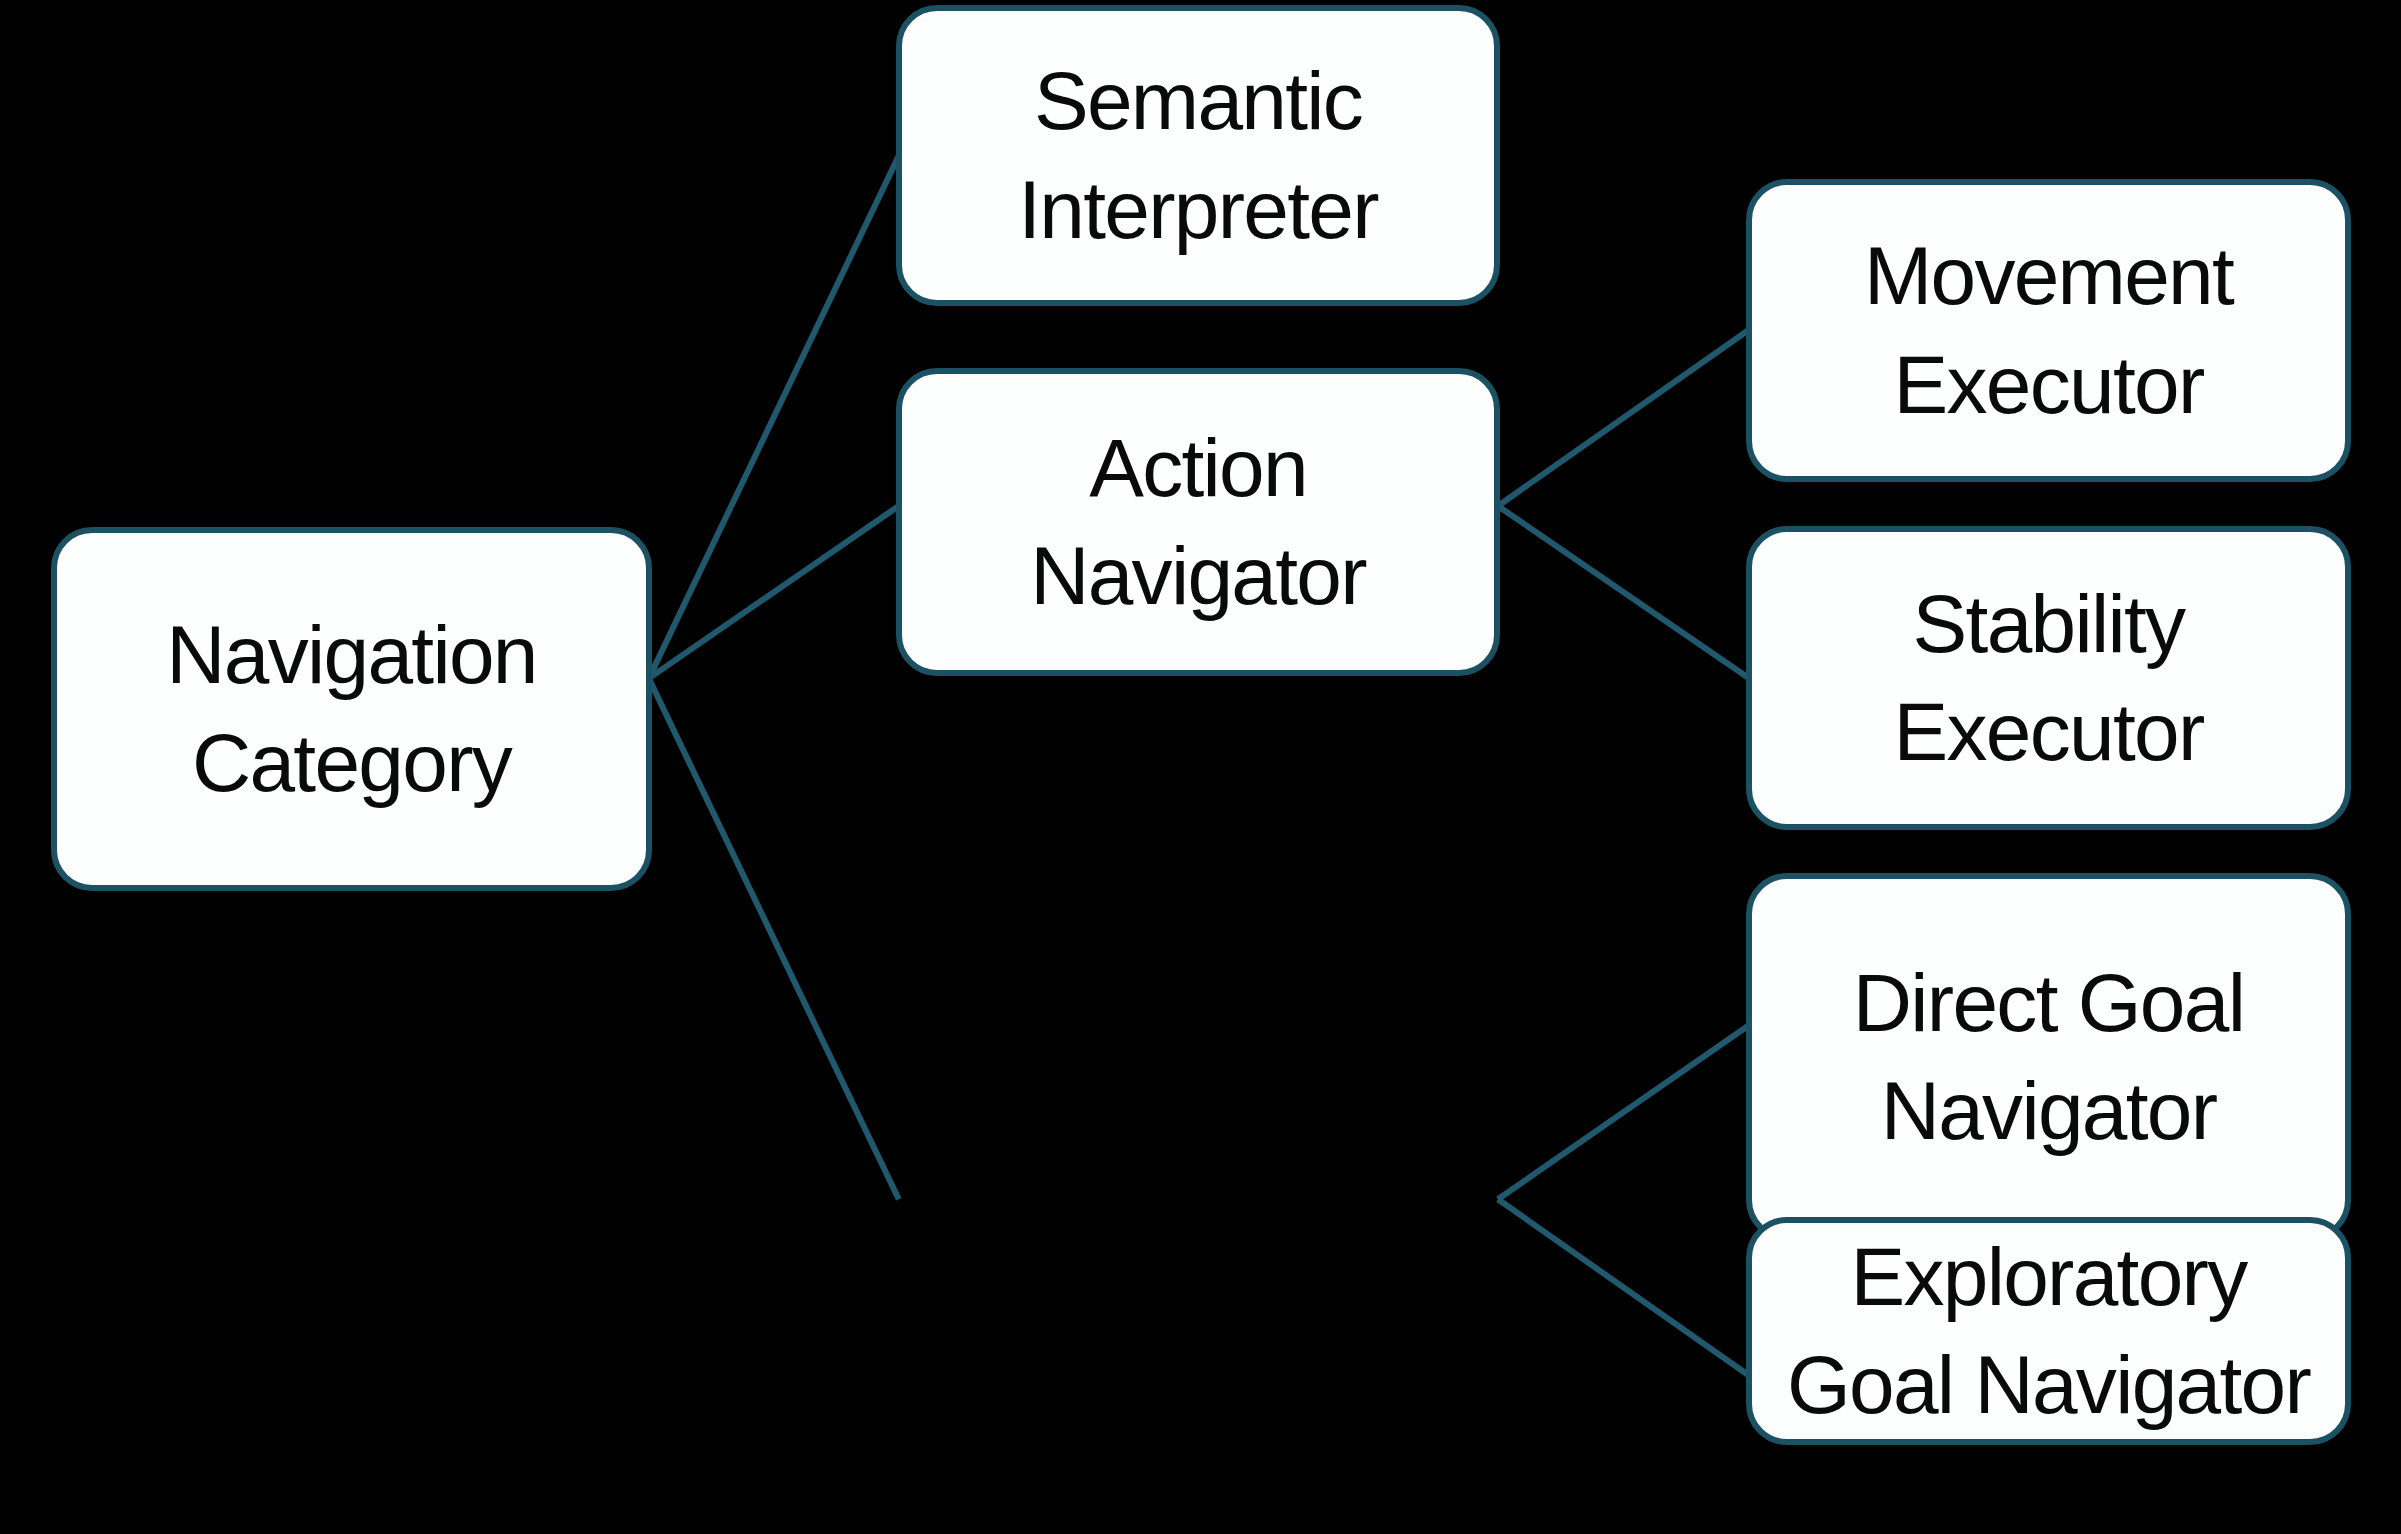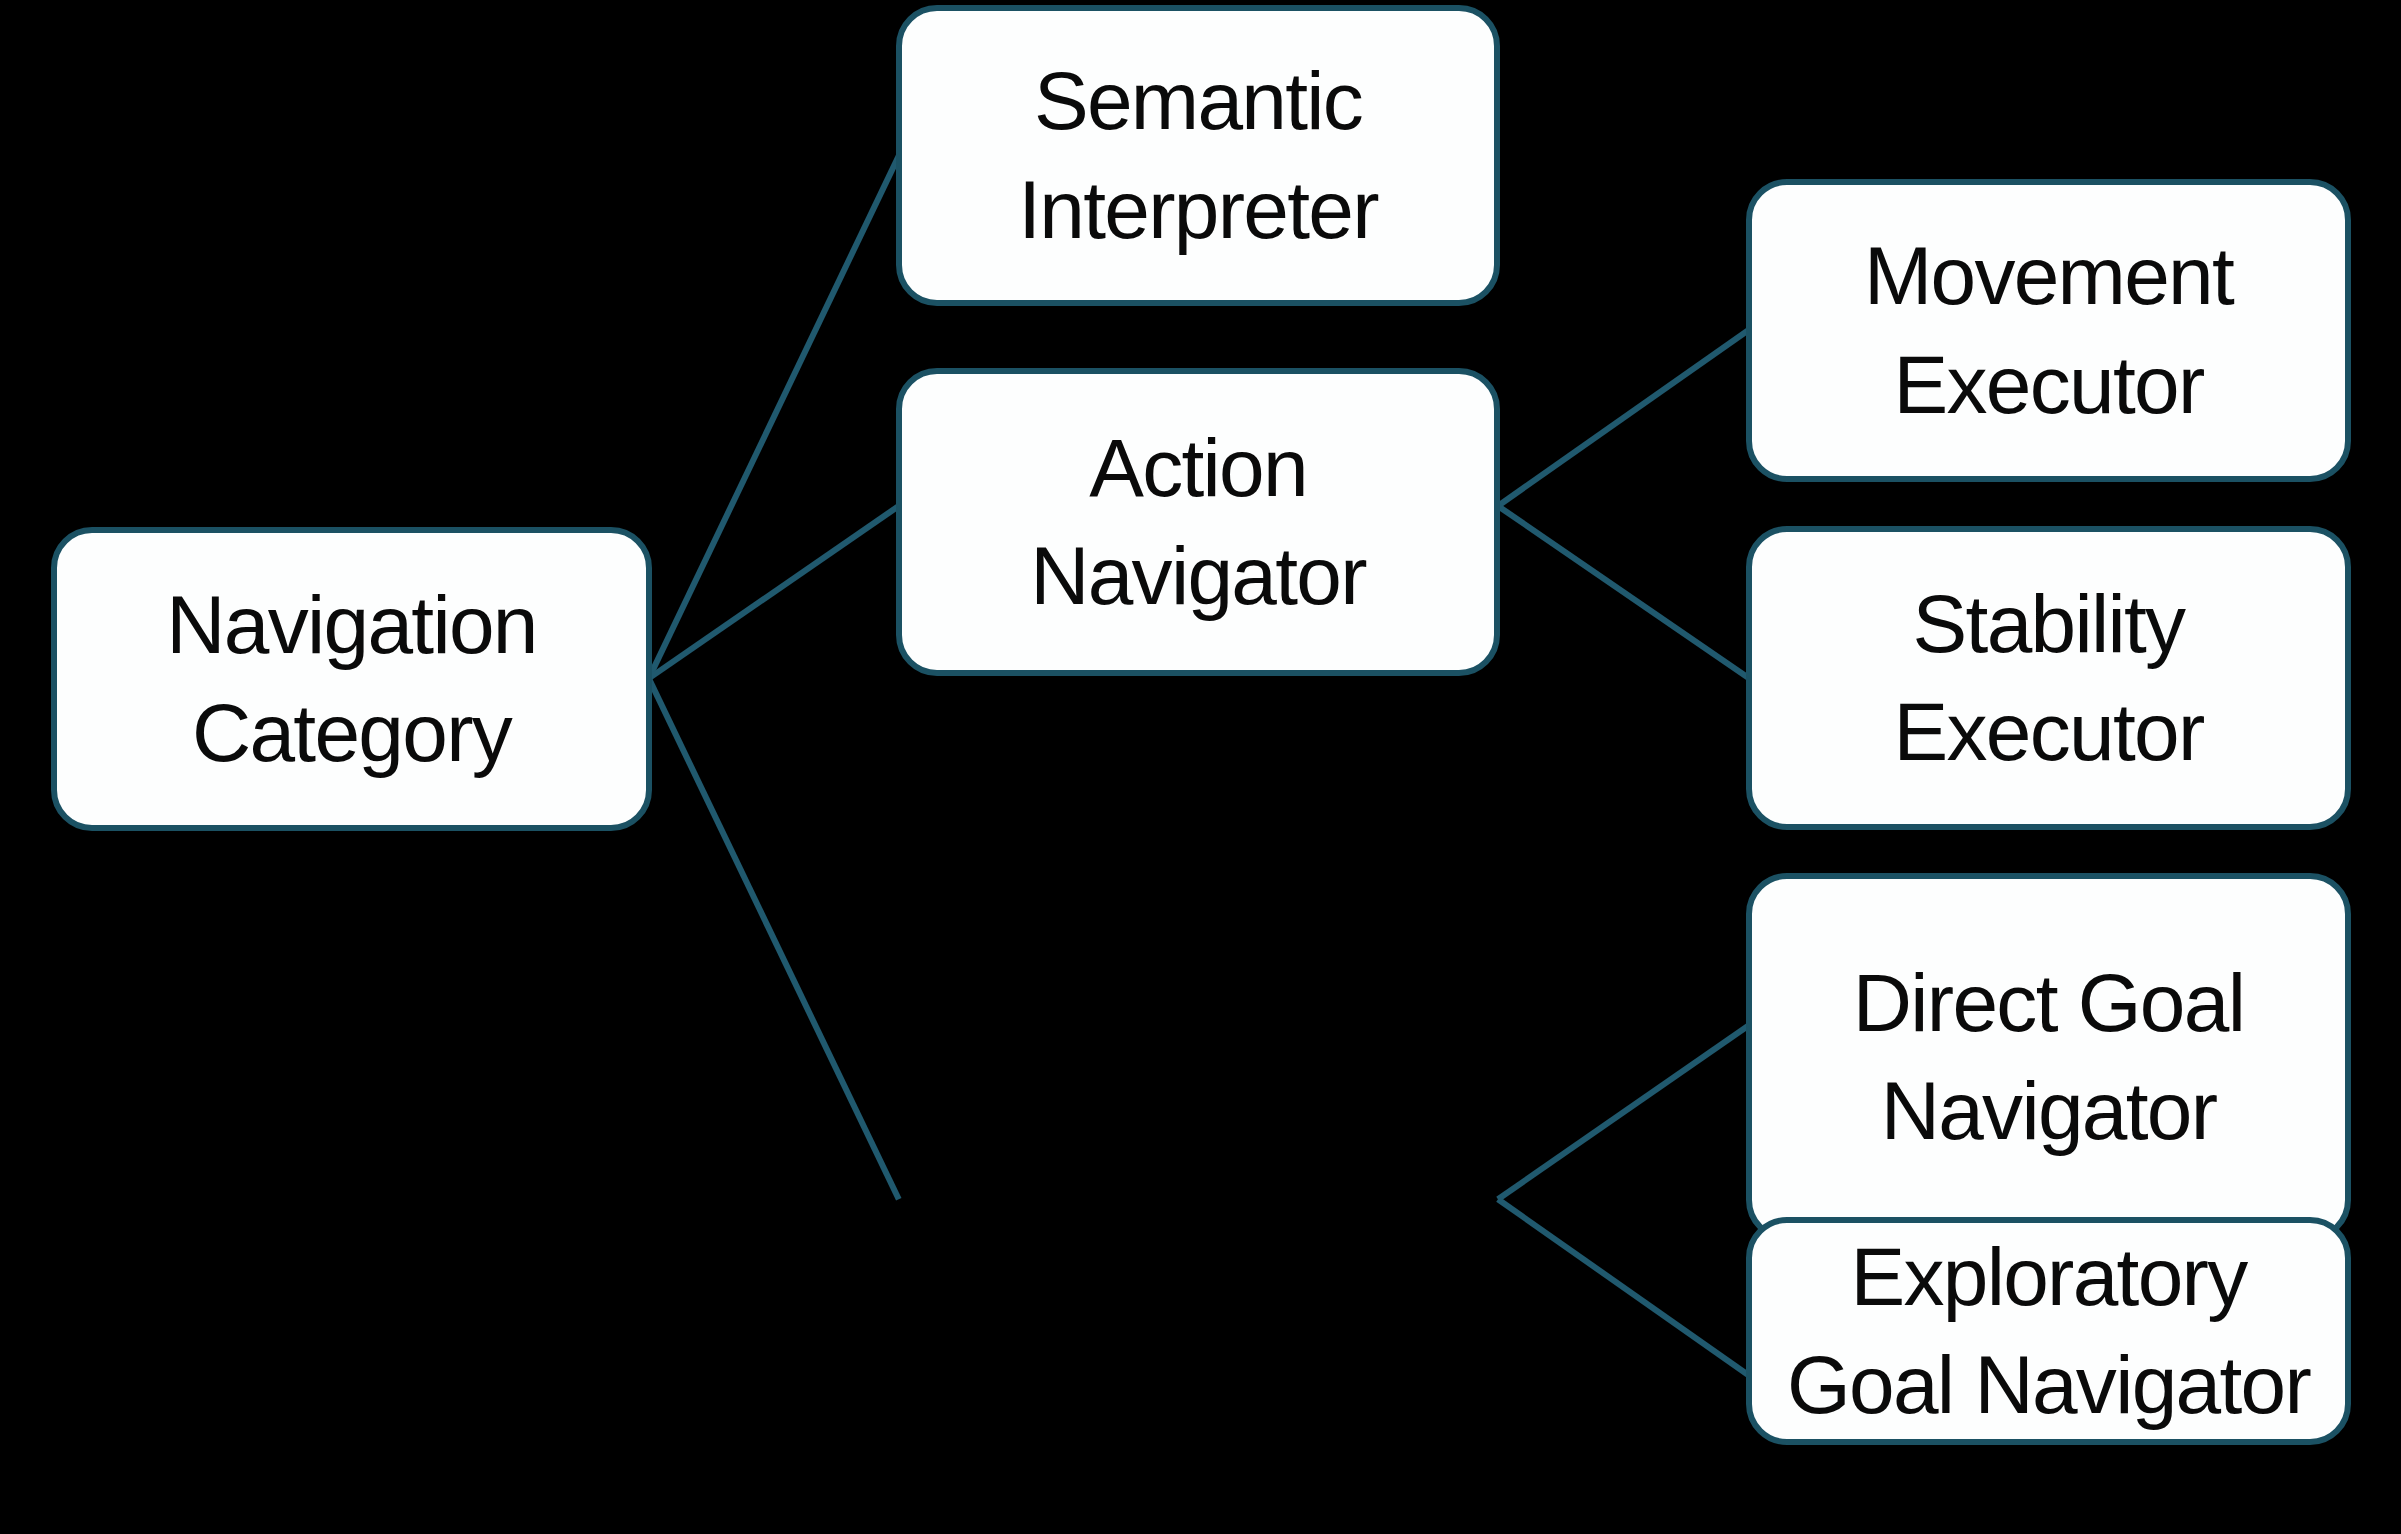--- a/index.html
+++ b/index.html
@@ -36,21 +36,21 @@
     display:flex;
     align-items:center;
     justify-content:center;
     text-align:center;
     color:var(--text);
     font-size:82px;
     letter-spacing:-1.7px;
     line-height:1.32;
     padding:0 18px;
   }
-  #n-navigation-category{left:51px;  top:527px;  width:601px; height:304px;}
+  #n-navigation-category{left:51px;  top:527px;  width:601px; height:364px;}
   #n-semantic-interpreter{left:896px;top:5.1px;   width:604px; height:301px;}
   #n-action-navigator{left:896px;   top:352px;  width:604px; height:308px;margin-top:16px;}
   #n-goal-navigator{left:896px;     top:1049px; width:604px; height:301px;}
   #n-movement-executor{left:1746px;  top:179px;  width:605px; height:303px;}
   #n-stability-executor{left:1746px; top:526px;  width:605px; height:304px;}
   #n-direct-goal-navigator{left:1746px;    top:873px; width:605px; height:368px;}
   #n-exploratory-goal-navigator{left:1746px;top:1217px; width:605px; height:228px;}
 </style>
 </head>
 <body>

